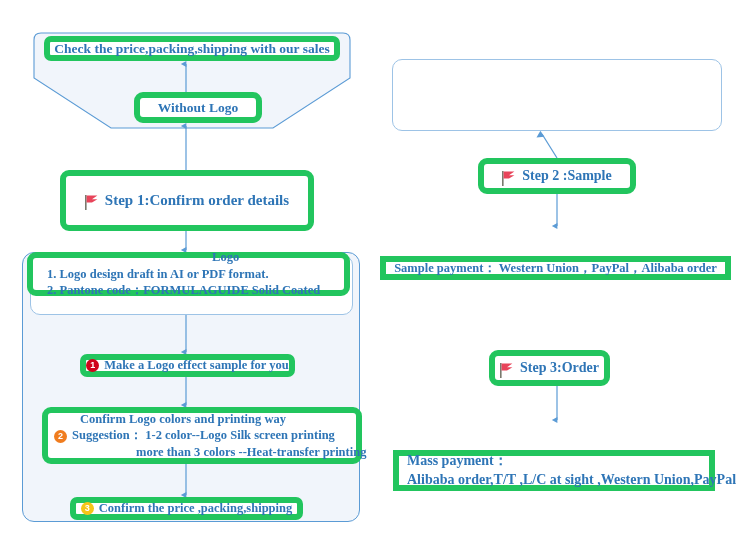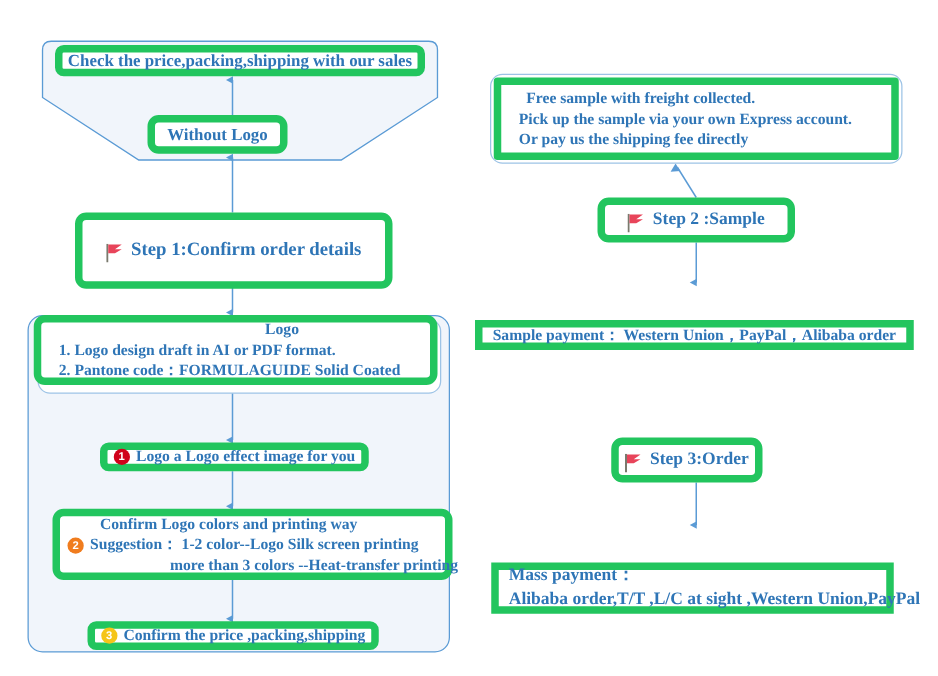--- a/index.html
+++ b/index.html
@@ -116,36 +116,36 @@
     pointer-events: none;
   }
 
   
   #node-check-price {
     left: 44px; top: 36px;
     width: 296px; height: 25px;
     font-size: 13.5px;
   }
   #node-without-logo {
-    left: 118px; top: 92px;
-    width: 112px; height: 31px;
+    left: 134px; top: 92px;
+    width: 128px; height: 31px;
     font-size: 13.5px;
   }
   #node-step1 {
     left: 60px; top: 170px;
     width: 254px; height: 61px;
     font-size: 15px;
   }
   #node-logo-info-outer {
     left: 30px; top: 255px;
     width: 323px; height: 60px;
   }
   #node-logo-info {
     left: 27px; top: 252px;
-    width: 323px; height: 56px;
+    width: 323px; height: 44px;
     font-size: 12.5px;
     align-items: center;
     justify-content: flex-start;
     padding: 0 16px 0 14px;
   }
   #node-make-logo {
     left: 80px; top: 354px;
     width: 215px; height: 23px;
     font-size: 12.5px;
   }
@@ -280,47 +280,40 @@
   <div class="node box rounded" id="node-logo-info">
     <span class="multi">
       <span class="txt-center" style="padding-left:84px;">Logo</span>
       <span>1. Logo design draft in AI or PDF format.</span>
       <span>2. Pantone code：FORMULAGUIDE Solid Coated</span>
     </span>
   </div>
 
   <div class="node box pill" id="node-make-logo">
     <span class="badge" style="background:#d0021b;">1</span>
-    <span>Logo a  Logo  effect image for you</span>
+    <span>Make a  Logo  effect sample for you</span>
   </div>
 
   <div class="node box rounded" id="node-confirm-colors">
     <span class="inline-rows">
       <span style="padding-left:26px;">Confirm Logo colors and printing way</span>
       <span class="inline-row">
         <span class="badge" style="background:#f07c1e; top:3px;">2</span>
         <span>Suggestion：  1-2 color--Logo Silk screen printing</span>
       </span>
       <span style="padding-left:82px;">more than 3 colors --Heat-transfer printing</span>
     </span>
   </div>
 
   <div class="node box pill" id="node-confirm-price">
     <span class="badge" style="background:#f5c518;">3</span>
     <span>Confirm  the price ,packing,shipping</span>
   </div>
 
   <div class="dbl-outer" id="node-free-sample-outer"></div>
-  <div class="node box" id="node-free-sample">
-    <span class="multi">
-      <span style="padding-left:6px;">Free sample with freight collected.</span>
-      <span>Pick up the sample via your own Express account.</span>
-      <span>Or pay us the shipping fee directly</span>
-    </span>
-  </div>
 
   <div class="node box rounded" id="node-step2">
     <span class="flag-icon">
       <svg width="13" height="15" viewBox="0 0 13 15" xmlns="http://www.w3.org/2000/svg">
         <rect x="0" y="0" width="1.6" height="15" fill="#7a7a6e"></rect>
         <path d="M1.6 0.6 L12.4 0.6 L7.0 4.3 L12.4 4.3 L7.0 7.6 L1.6 7.6 Z" fill="#e8445a"></path>
       </svg>
     </span>
     <span>Step 2 :Sample</span>
   </div>

